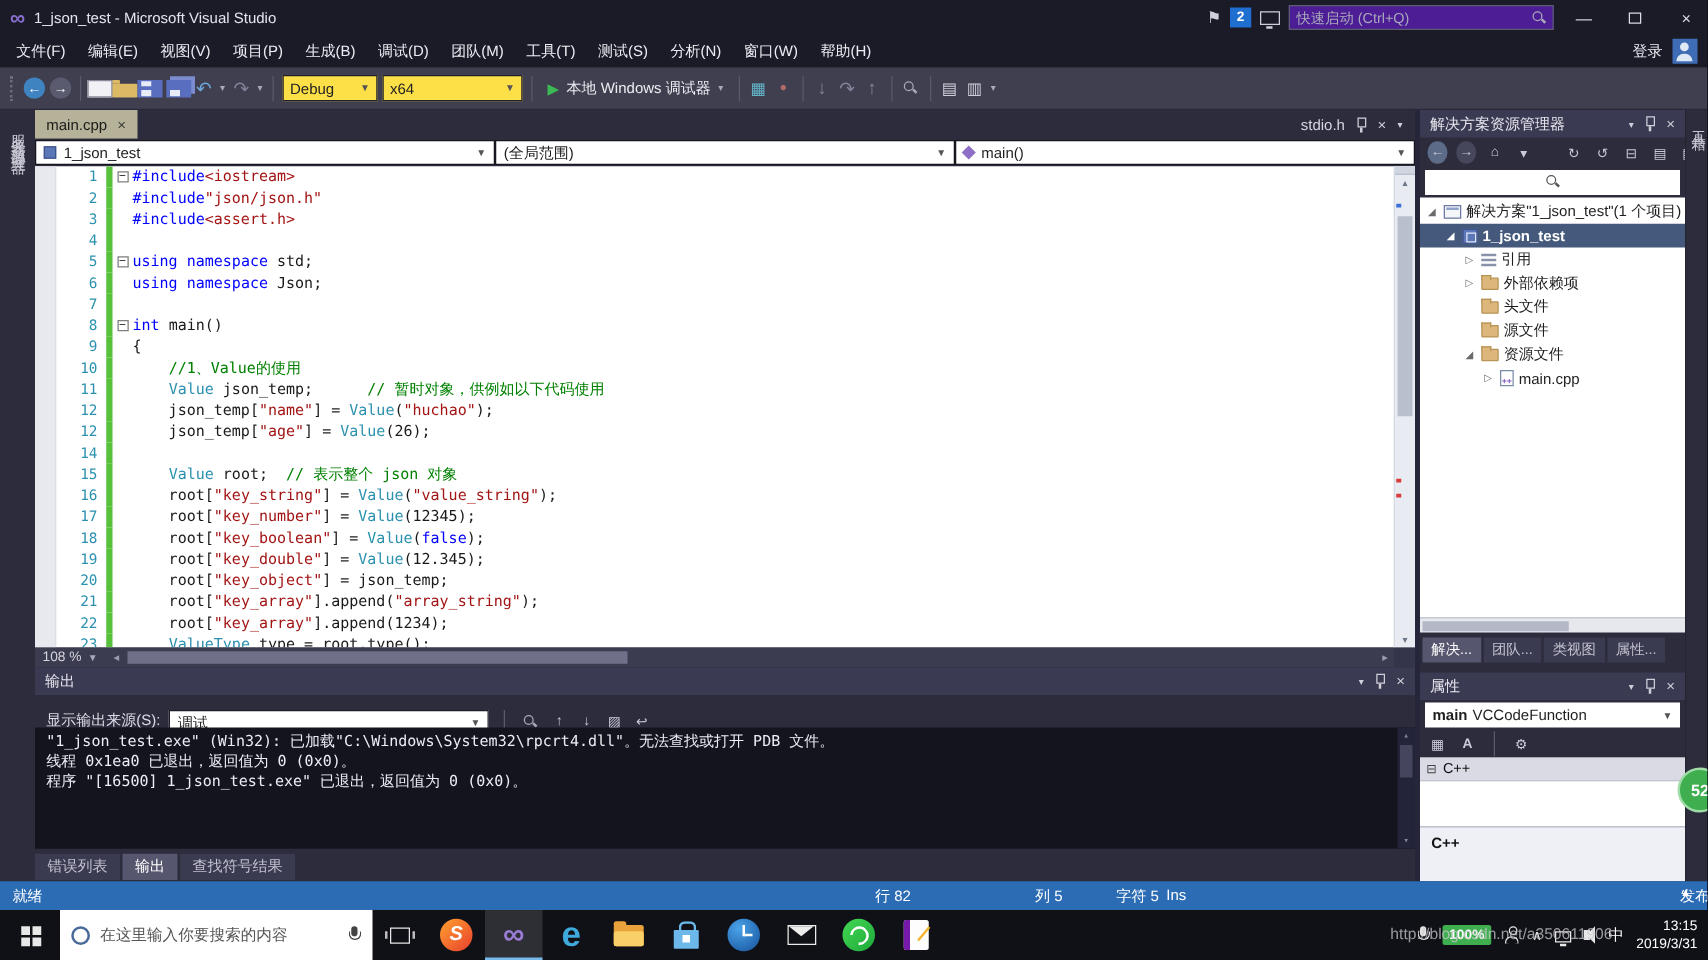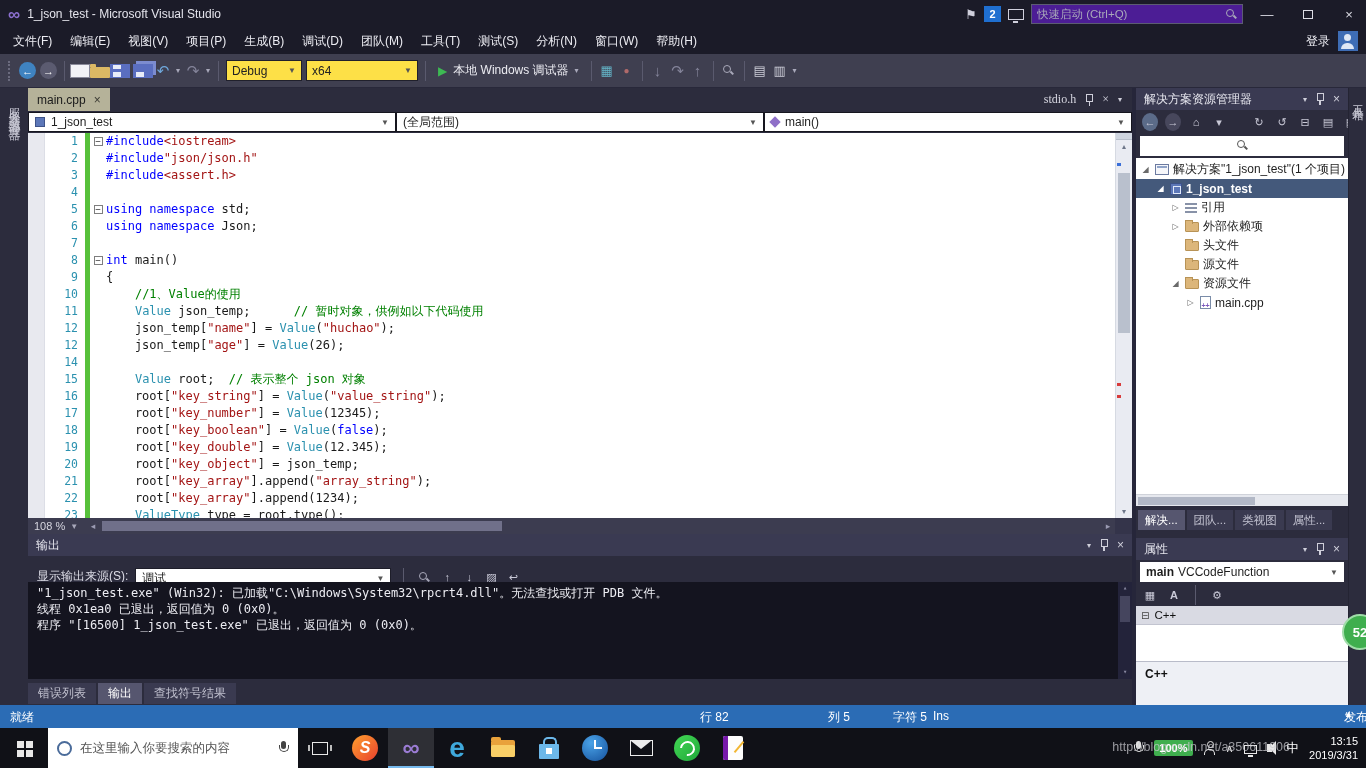--- a/index.html
+++ b/index.html
@@ -73,21 +73,21 @@
   #left-strip{position:absolute;left:0;top:0;width:28px;height:617px;background:#2c2c3d;}
   .v-tab{writing-mode:vertical-rl;color:#c8c8d4;font-size:12px;letter-spacing:3px;padding-top:10px;margin:0 auto;white-space:nowrap;}
   #right-strip{position:absolute;left:1348px;top:0;width:18px;height:617px;background:#2c2c3d;border-left:1px solid #242433;}
   #right-strip .v-tab{font-size:11.5px;letter-spacing:2px;padding-top:8px;}
 
   
   #editor-col{position:absolute;left:28px;top:0;width:1104px;height:617px;display:flex;flex-direction:column;background:#2c2c3d;}
   #doc-tabs{height:23px;display:flex;align-items:stretch;}
   .doc-tab{display:flex;align-items:center;gap:8px;padding:0 9px;background:#b5b299;color:#1a1a1a;font-size:12px;}
   .doc-tab .x{color:#3c3c34;font-size:12px;}
-  .tabwell-right{margin-left:auto;display:flex;align-items:center;gap:9px;color:#d6d6e0;font-size:12px;padding-right:10px;font-family:Liberation Serif, serif;}
+  .tabwell-right{margin-left:auto;display:flex;align-items:center;gap:9px;color:#d6d6e0;font-size:12px;padding-right:10px;}
   .pin-icon{display:inline-block;width:8px;height:12px;position:relative;}
   .pin-icon::before{content:'';position:absolute;left:1px;top:0;width:5px;height:6px;border:1.5px solid #cfcfda;}
   .pin-icon::after{content:'';position:absolute;left:3.5px;top:8px;width:1.5px;height:4px;background:#cfcfda;}
   .x-icon{font-size:12px;color:#cfcfda;}
   .caret-icon{font-size:8px;color:#cfcfda;}
 
   #navbar{height:22px;display:flex;background:#2c2c3d;}
   .nav-combo{flex:1;background:#fff;border:1px solid #16161f;height:20px;margin-top:1px;display:flex;align-items:center;padding:0 6px;color:#1e1e1e;font-size:12px;gap:6px;}
   .proj-ico{width:10px;height:10px;background:#5c77b8;border:1px solid #3e5388;flex:none;}
   .method-ico{width:8px;height:8px;background:#8e6fc8;transform:rotate(45deg);flex:none;}

